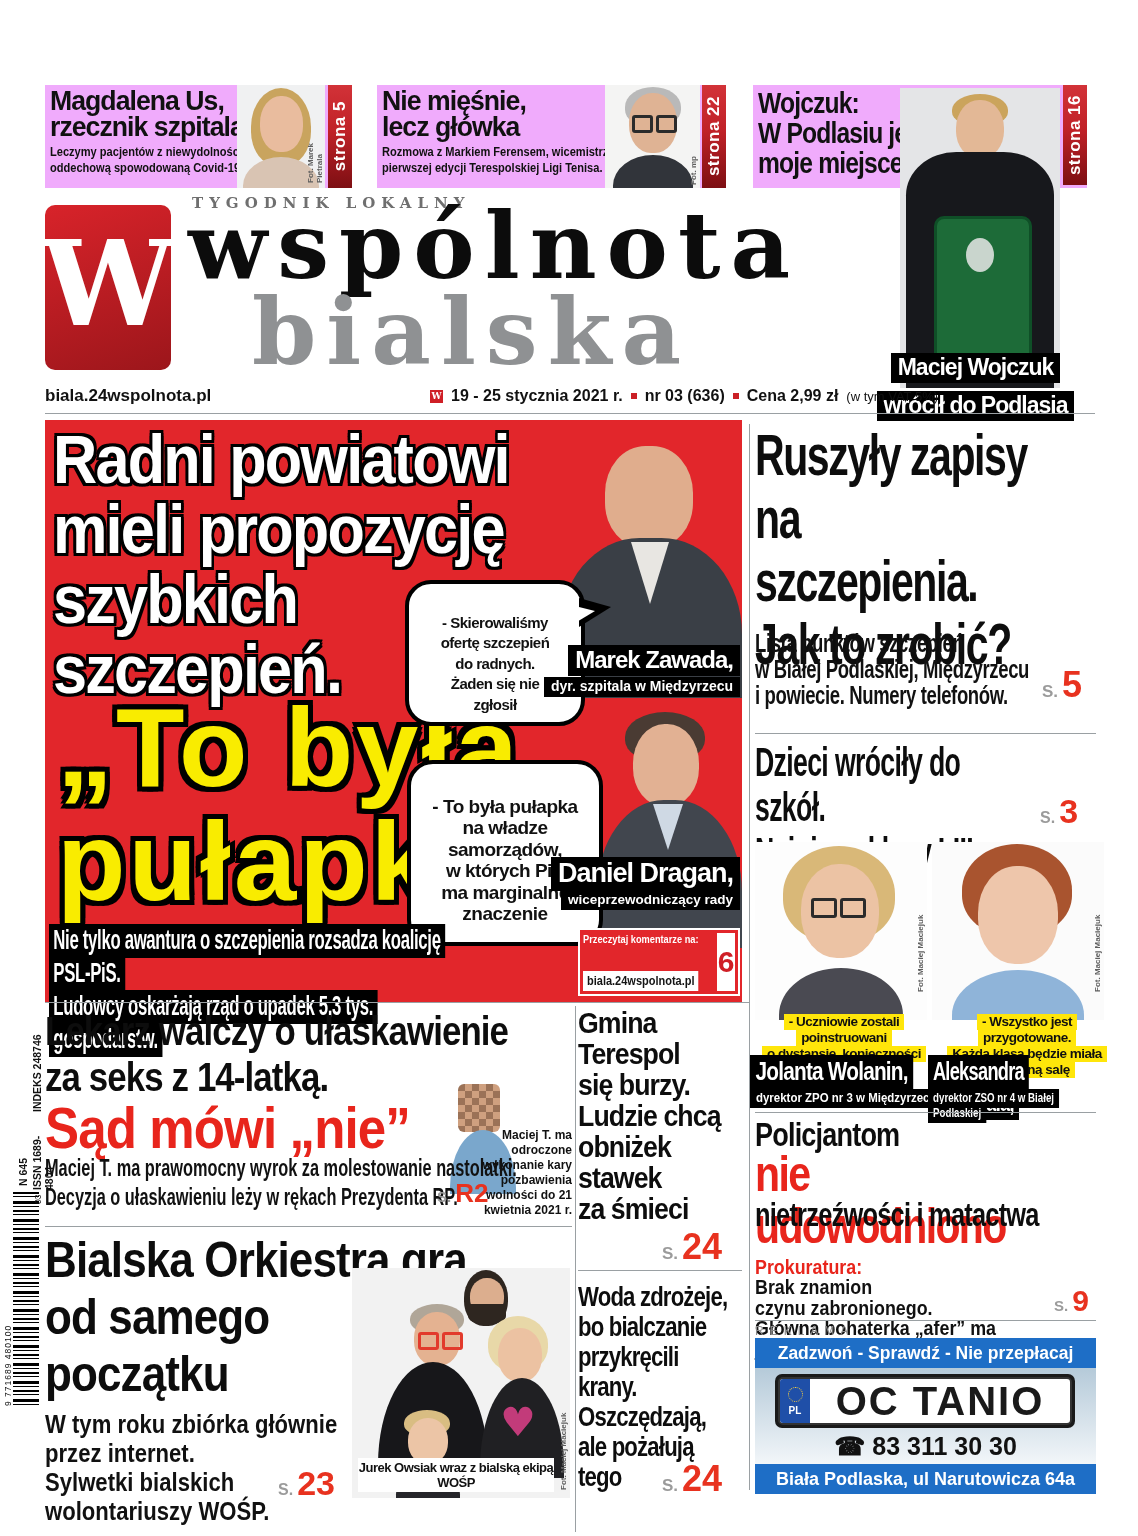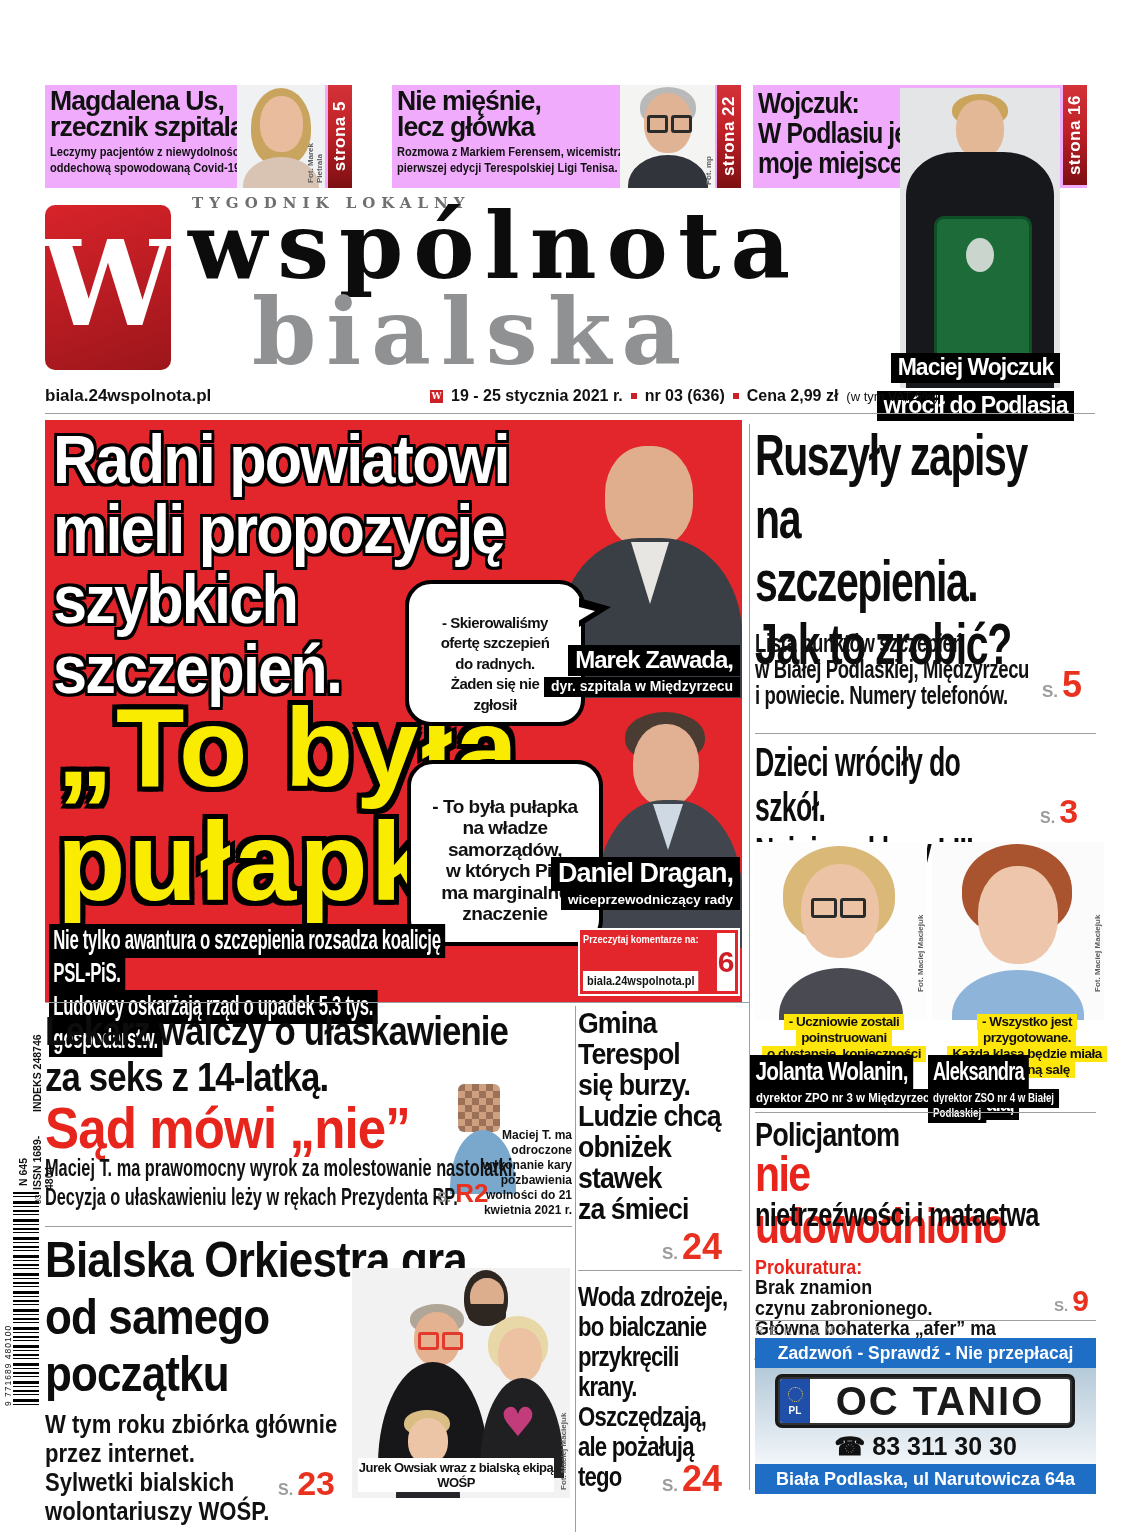--- a/index.html
+++ b/index.html
@@ -77,21 +77,21 @@
       <div class="hair" style="left:14px;top:3px;width:60px;height:78px;background:#c9a45e;"></div>
       <div class="head" style="left:23px;top:11px;width:43px;height:56px;"></div>
       <div class="torso" style="left:6px;top:72px;width:76px;height:32px;background:#d9c4b3;"></div>
     </div>
     <div class="credit" style="right:28px;top:28px;height:70px;">Fot. Marek Pietrala</div>
     <div class="tab abs" style="right:0;top:0;width:24px;height:103px;">
         <span>strona 5</span>
       </div>
   </section>
 
-  <section class="abs teaser" style="left:392px;top:85px;width:349px;height:103px;">
+  <section class="abs teaser" style="left:377px;top:85px;width:349px;height:103px;">
     <div class="t-title pre sx95">Nie mięśnie,
 lecz główka</div>
     <div class="t-sub pre sx82">Rozmowa z Markiem Ferensem, wicemistrzem
 pierwszej edycji Terespolskiej Ligi Tenisa.</div>
     <div class="photo" style="left:228px;top:0;width:95px;height:103px;background:#f4f4f3;">
       <div class="hair" style="left:20px;top:2px;width:56px;height:40px;background:#b9b9b9;"></div>
       <div class="head" style="left:24px;top:8px;width:48px;height:60px;background:#dfb394;"></div>
       <div class="gl" style="left:27px;top:30px;">
           <i></i>
           <i></i>

